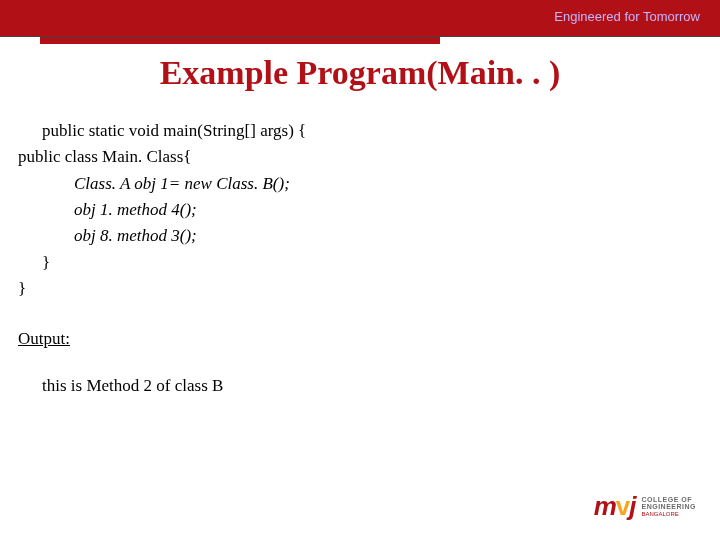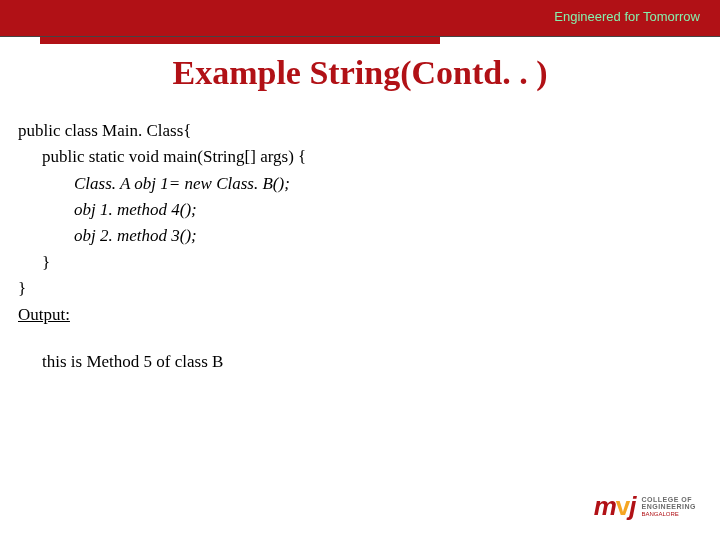--- a/index.html
+++ b/index.html
@@ -22,21 +22,21 @@
       left: 40px;
       top: 0;
       width: 400px;
       height: 44px;
       background: #b11116;
     }
     .tagline {
       position: absolute;
       right: 20px;
       top: 9px;
-      color: #86efac;
+      color: #c4b5fd;
       font-size: 13px;
       font-family: Arial, sans-serif;
     }
     .divider-line {
       position: absolute;
       top: 36px;
       left: 0;
       width: 100%;
       height: 1px;
       background: #444;
@@ -56,21 +56,21 @@
       position: absolute;
       top: 118px;
       left: 18px;
       font-size: 17px;
       color: #000;
       line-height: 1.55;
     }
     .code-line { white-space: pre; }
     .indent1 { padding-left: 24px; }
     .indent2 { padding-left: 56px; font-style: italic; }
-    .output-label { text-decoration: underline; }
+    .output-label { text-decoration: underline; margin-top: 24px; }
     .output-block {
       margin-top: 22px;
       padding-left: 24px;
       line-height: 1.35;
     }
     .logo {
       position: absolute;
       bottom: 18px;
       right: 24px;
       display: flex;
@@ -107,33 +107,33 @@
   </style>
 </head>
 <body>
 
 <div class="header-bar">
   <div class="header-notch"></div>
   <div class="tagline">Engineered for Tomorrow</div>
 </div>
 <div class="divider-line"></div>
 
-<div class="slide-title">Example String(Contd. . )</div>
+<div class="slide-title">Example Program(Main. . )</div>
 
 <div class="content">
+  <div class="code-line indent1">public static void main(String[] args) {</div>
   <div class="code-line">public class Main. Class{</div>
-  <div class="code-line indent1">public static void main(String[] args) {</div>
   <div class="code-line indent2">Class. A obj 1= new Class. B();</div>
   <div class="code-line indent2">obj 1. method 4();</div>
-  <div class="code-line indent2">obj 2. method 3();</div>
+  <div class="code-line indent2">obj 8. method 3();</div>
   <div class="code-line indent1">}</div>
   <div class="code-line">}</div>
   <div class="code-line output-label">Output:</div>
   <div class="output-block">
-    <div>this is Method 5 of class B</div>
+    <div>this is Method 2 of class B</div>
   </div>
 </div>
 
 <div class="logo">
   <span class="logo-mark">
     <span>m</span><span class="logo-dot">v</span><span>j</span>
   </span>
   <span class="logo-text">
     <span>COLLEGE OF</span><br>
     <span>ENGINEERING</span>

